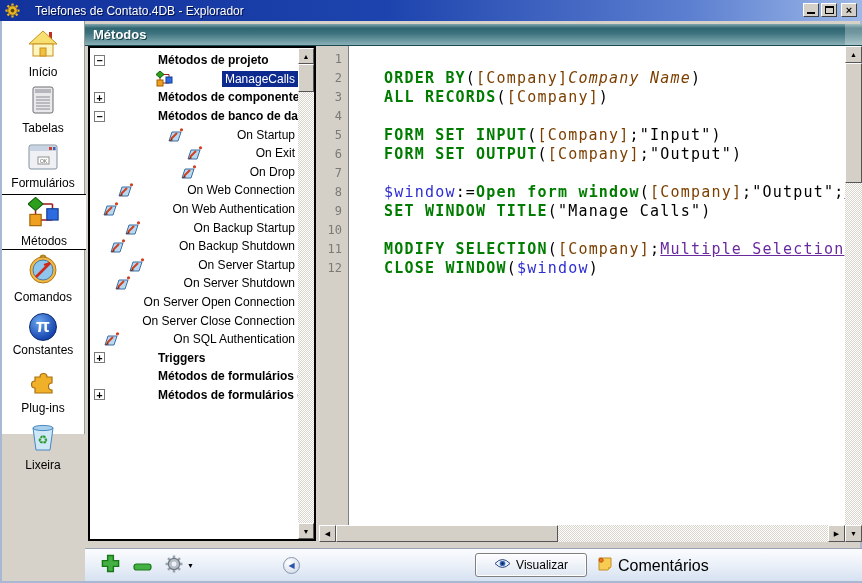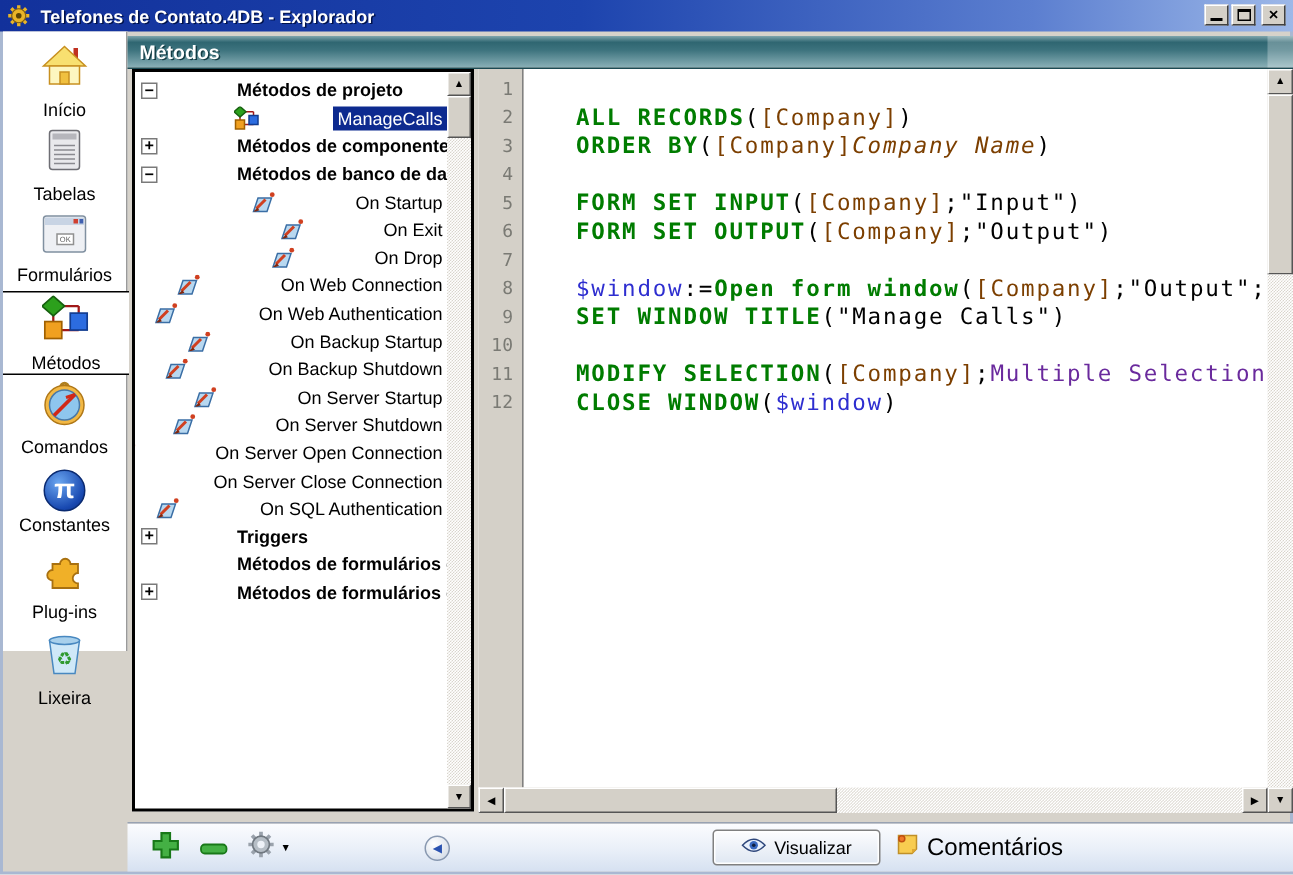--- a/index.html
+++ b/index.html
@@ -5,21 +5,21 @@
   html,body{margin:0;padding:0;background:#e8e8e8;}
   *{box-sizing:border-box;}
   .win{position:relative;width:862px;height:583px;background:#d6d2ca;
        font-family:"Liberation Sans",sans-serif;overflow:hidden;
        box-shadow:inset 0 0 0 2px #a9b8d2;}
   
   .titlebar{position:absolute;left:0;top:0;width:862px;height:21px;
     background:linear-gradient(90deg,#12319b 0%,#1d44ae 45%,#5c7fd0 80%,#9db8e8 100%);
     display:flex;align-items:center;}
   .titlebar .appicon{width:16px;height:16px;margin:0 6px 0 5px;display:flex;align-items:center;}
-  .titlebar .ttext{color:#fff;font-weight:bold;font-size:12px;text-shadow:1px 1px 0 #00124a;white-space:nowrap;}
+  .titlebar .ttext{color:#fff;font-weight:normal;font-size:12px;text-shadow:1px 1px 0 #00124a;white-space:nowrap;margin-left:8px;}
   .winbtns{position:absolute;right:5px;top:3px;display:flex;gap:2px;}
   .wbtn{width:16px;height:14px;background:#d4d0c8;border:1px solid;
     border-color:#ffffff #404040 #404040 #ffffff;display:flex;align-items:flex-end;justify-content:center;}
   .wbtn.max{align-items:center;}
   .glyph-min{width:8px;height:2px;background:#000;margin-bottom:2px;}
   .glyph-max{width:9px;height:8px;border:1px solid #000;border-top-width:2px;}
   .glyph-close{font-size:11px;font-weight:bold;line-height:12px;color:#000;align-self:center;}
   .wbtn.close{margin-left:2px;}
   
   .sidebar{position:absolute;left:2px;top:21px;width:83px;height:413px;background:#fff;
@@ -67,21 +67,21 @@
   .lnum{font-family:"DejaVu Sans Mono",monospace;font-size:12px;line-height:19px;color:#7a7a74;text-align:right;}
   .codearea{position:absolute;left:31px;top:0;right:17px;height:479px;overflow:hidden;
     padding:4px 0 0 34px;background:#fff;}
   .cline{font-family:"DejaVu Sans Mono",monospace;font-size:15px;letter-spacing:1.2px;
     line-height:19px;height:19px;white-space:pre;}
   .tk-kw{color:#007c00;font-weight:bold;}
   .tk-tb{color:#7c3f00;}
   .tk-fd{color:#7c3f00;font-style:italic;}
   .tk-st{color:#000;}
   .tk-vr{color:#2e2ed0;}
-  .tk-ct{color:#6a2a9d;}
+  .tk-ct{color:#6a2a9d;text-decoration:underline;}
   .tk-pl{color:#000;}
   .editor .vscroll{right:0;top:0;height:496px;width:17px;}
   .editor .vscroll .sb-btn{height:17px;flex:0 0 17px;}
   .editor .vscroll .vthumb{height:120px;flex:0 0 120px;}
   .hscroll{position:absolute;left:0;top:479px;width:526px;height:17px;display:flex;}
   .hscroll .sb-btn{width:17px;flex:0 0 17px;height:17px;}
   .hscroll .hthumb{width:222px;flex:0 0 222px;height:17px;}
   .hscroll .mid{flex:1;}
   .tree .vthumb{height:28px;flex:0 0 28px;}
   
@@ -404,22 +404,22 @@
         <div class="lnum">6</div>
         <div class="lnum">7</div>
         <div class="lnum">8</div>
         <div class="lnum">9</div>
         <div class="lnum">10</div>
         <div class="lnum">11</div>
         <div class="lnum">12</div>
       </div>
     <div class="codearea" id="code">
         <div class="cline"></div>
+        <div class="cline"><span class="tk-kw">ORDER BY</span><span class="tk-pl">(</span><span class="tk-tb">[Company]</span><span class="tk-fd">Company Name</span><span class="tk-pl">)</span></div>
         <div class="cline"><span class="tk-kw">ALL RECORDS</span><span class="tk-pl">(</span><span class="tk-tb">[Company]</span><span class="tk-pl">)</span></div>
-        <div class="cline"><span class="tk-kw">ORDER BY</span><span class="tk-pl">(</span><span class="tk-tb">[Company]</span><span class="tk-fd">Company Name</span><span class="tk-pl">)</span></div>
         <div class="cline"></div>
         <div class="cline"><span class="tk-kw">FORM SET INPUT</span><span class="tk-pl">(</span><span class="tk-tb">[Company]</span><span class="tk-pl">;</span><span class="tk-st">"Input"</span><span class="tk-pl">)</span></div>
         <div class="cline"><span class="tk-kw">FORM SET OUTPUT</span><span class="tk-pl">(</span><span class="tk-tb">[Company]</span><span class="tk-pl">;</span><span class="tk-st">"Output"</span><span class="tk-pl">)</span></div>
         <div class="cline"></div>
         <div class="cline"><span class="tk-vr">$window</span><span class="tk-pl">:=</span><span class="tk-kw">Open form window</span><span class="tk-pl">(</span><span class="tk-tb">[Company]</span><span class="tk-pl">;</span><span class="tk-st">"Output"</span><span class="tk-pl">;</span><span class="tk-ct">P</span></div>
         <div class="cline"><span class="tk-kw">SET WINDOW TITLE</span><span class="tk-pl">(</span><span class="tk-st">"Manage Calls"</span><span class="tk-pl">)</span></div>
         <div class="cline"></div>
         <div class="cline"><span class="tk-kw">MODIFY SELECTION</span><span class="tk-pl">(</span><span class="tk-tb">[Company]</span><span class="tk-pl">;</span><span class="tk-ct">Multiple Selection</span><span class="tk-pl">)</span></div>
         <div class="cline"><span class="tk-kw">CLOSE WINDOW</span><span class="tk-pl">(</span><span class="tk-vr">$window</span><span class="tk-pl">)</span></div>
       </div>

